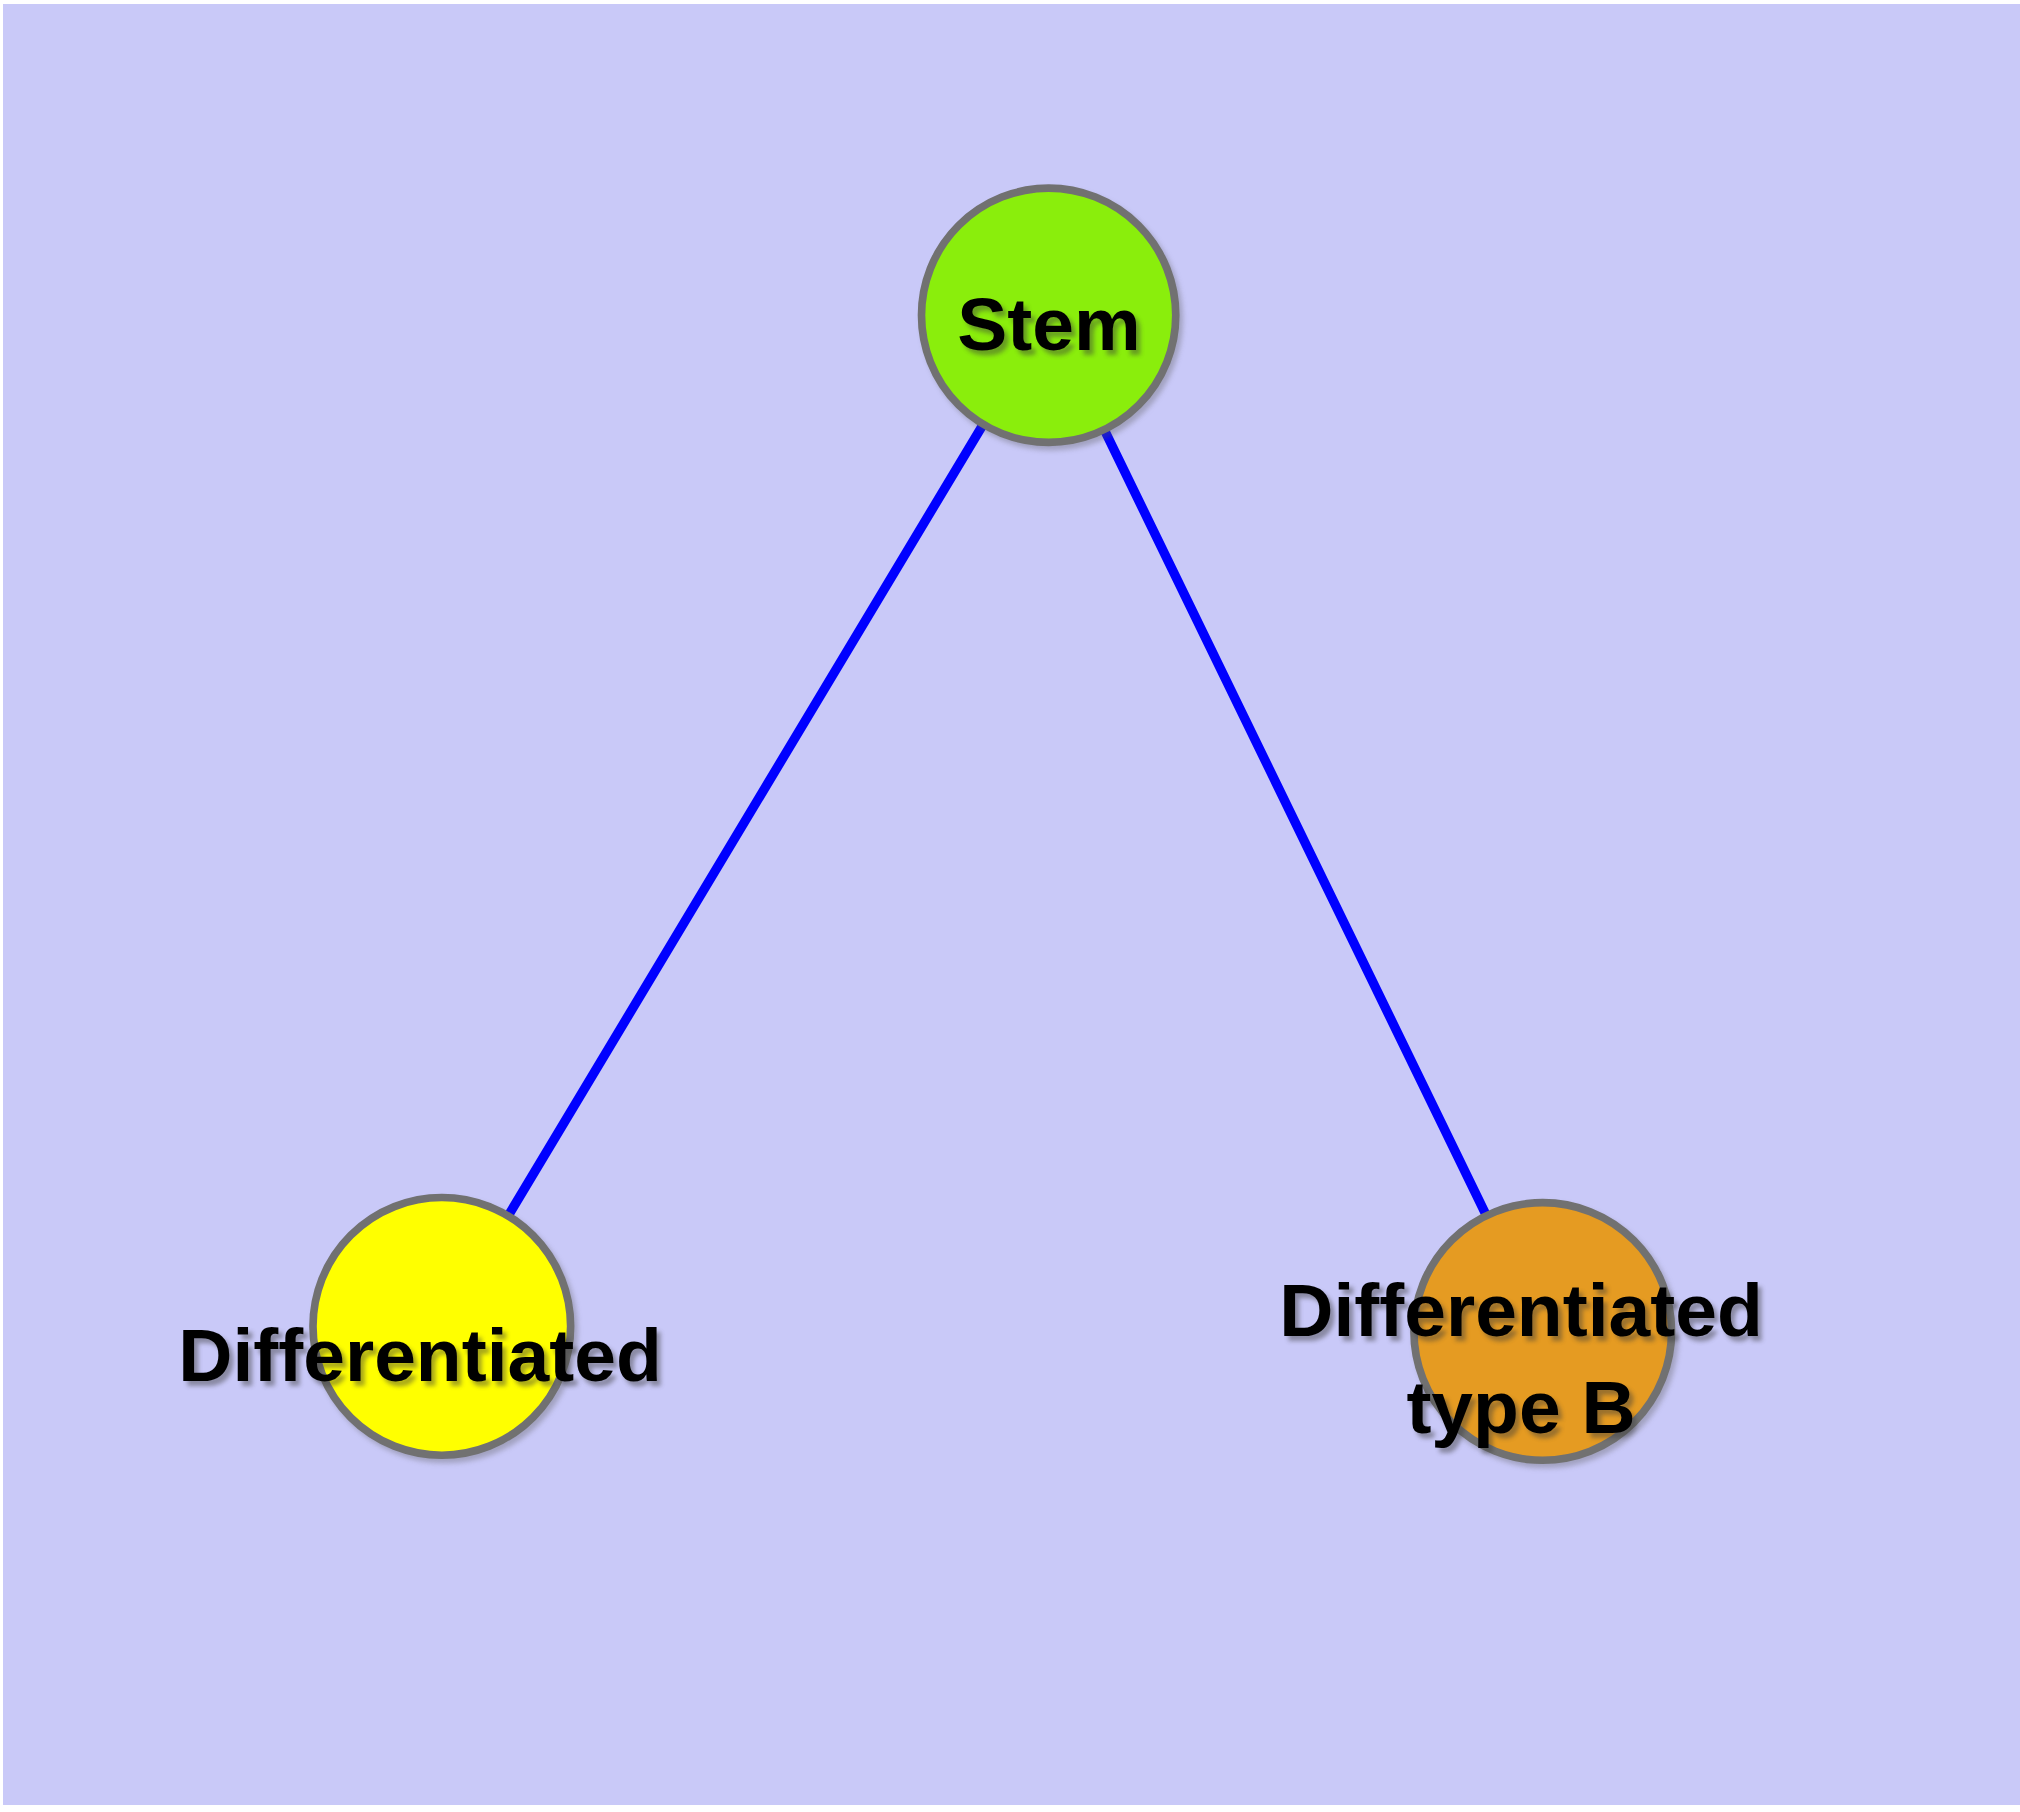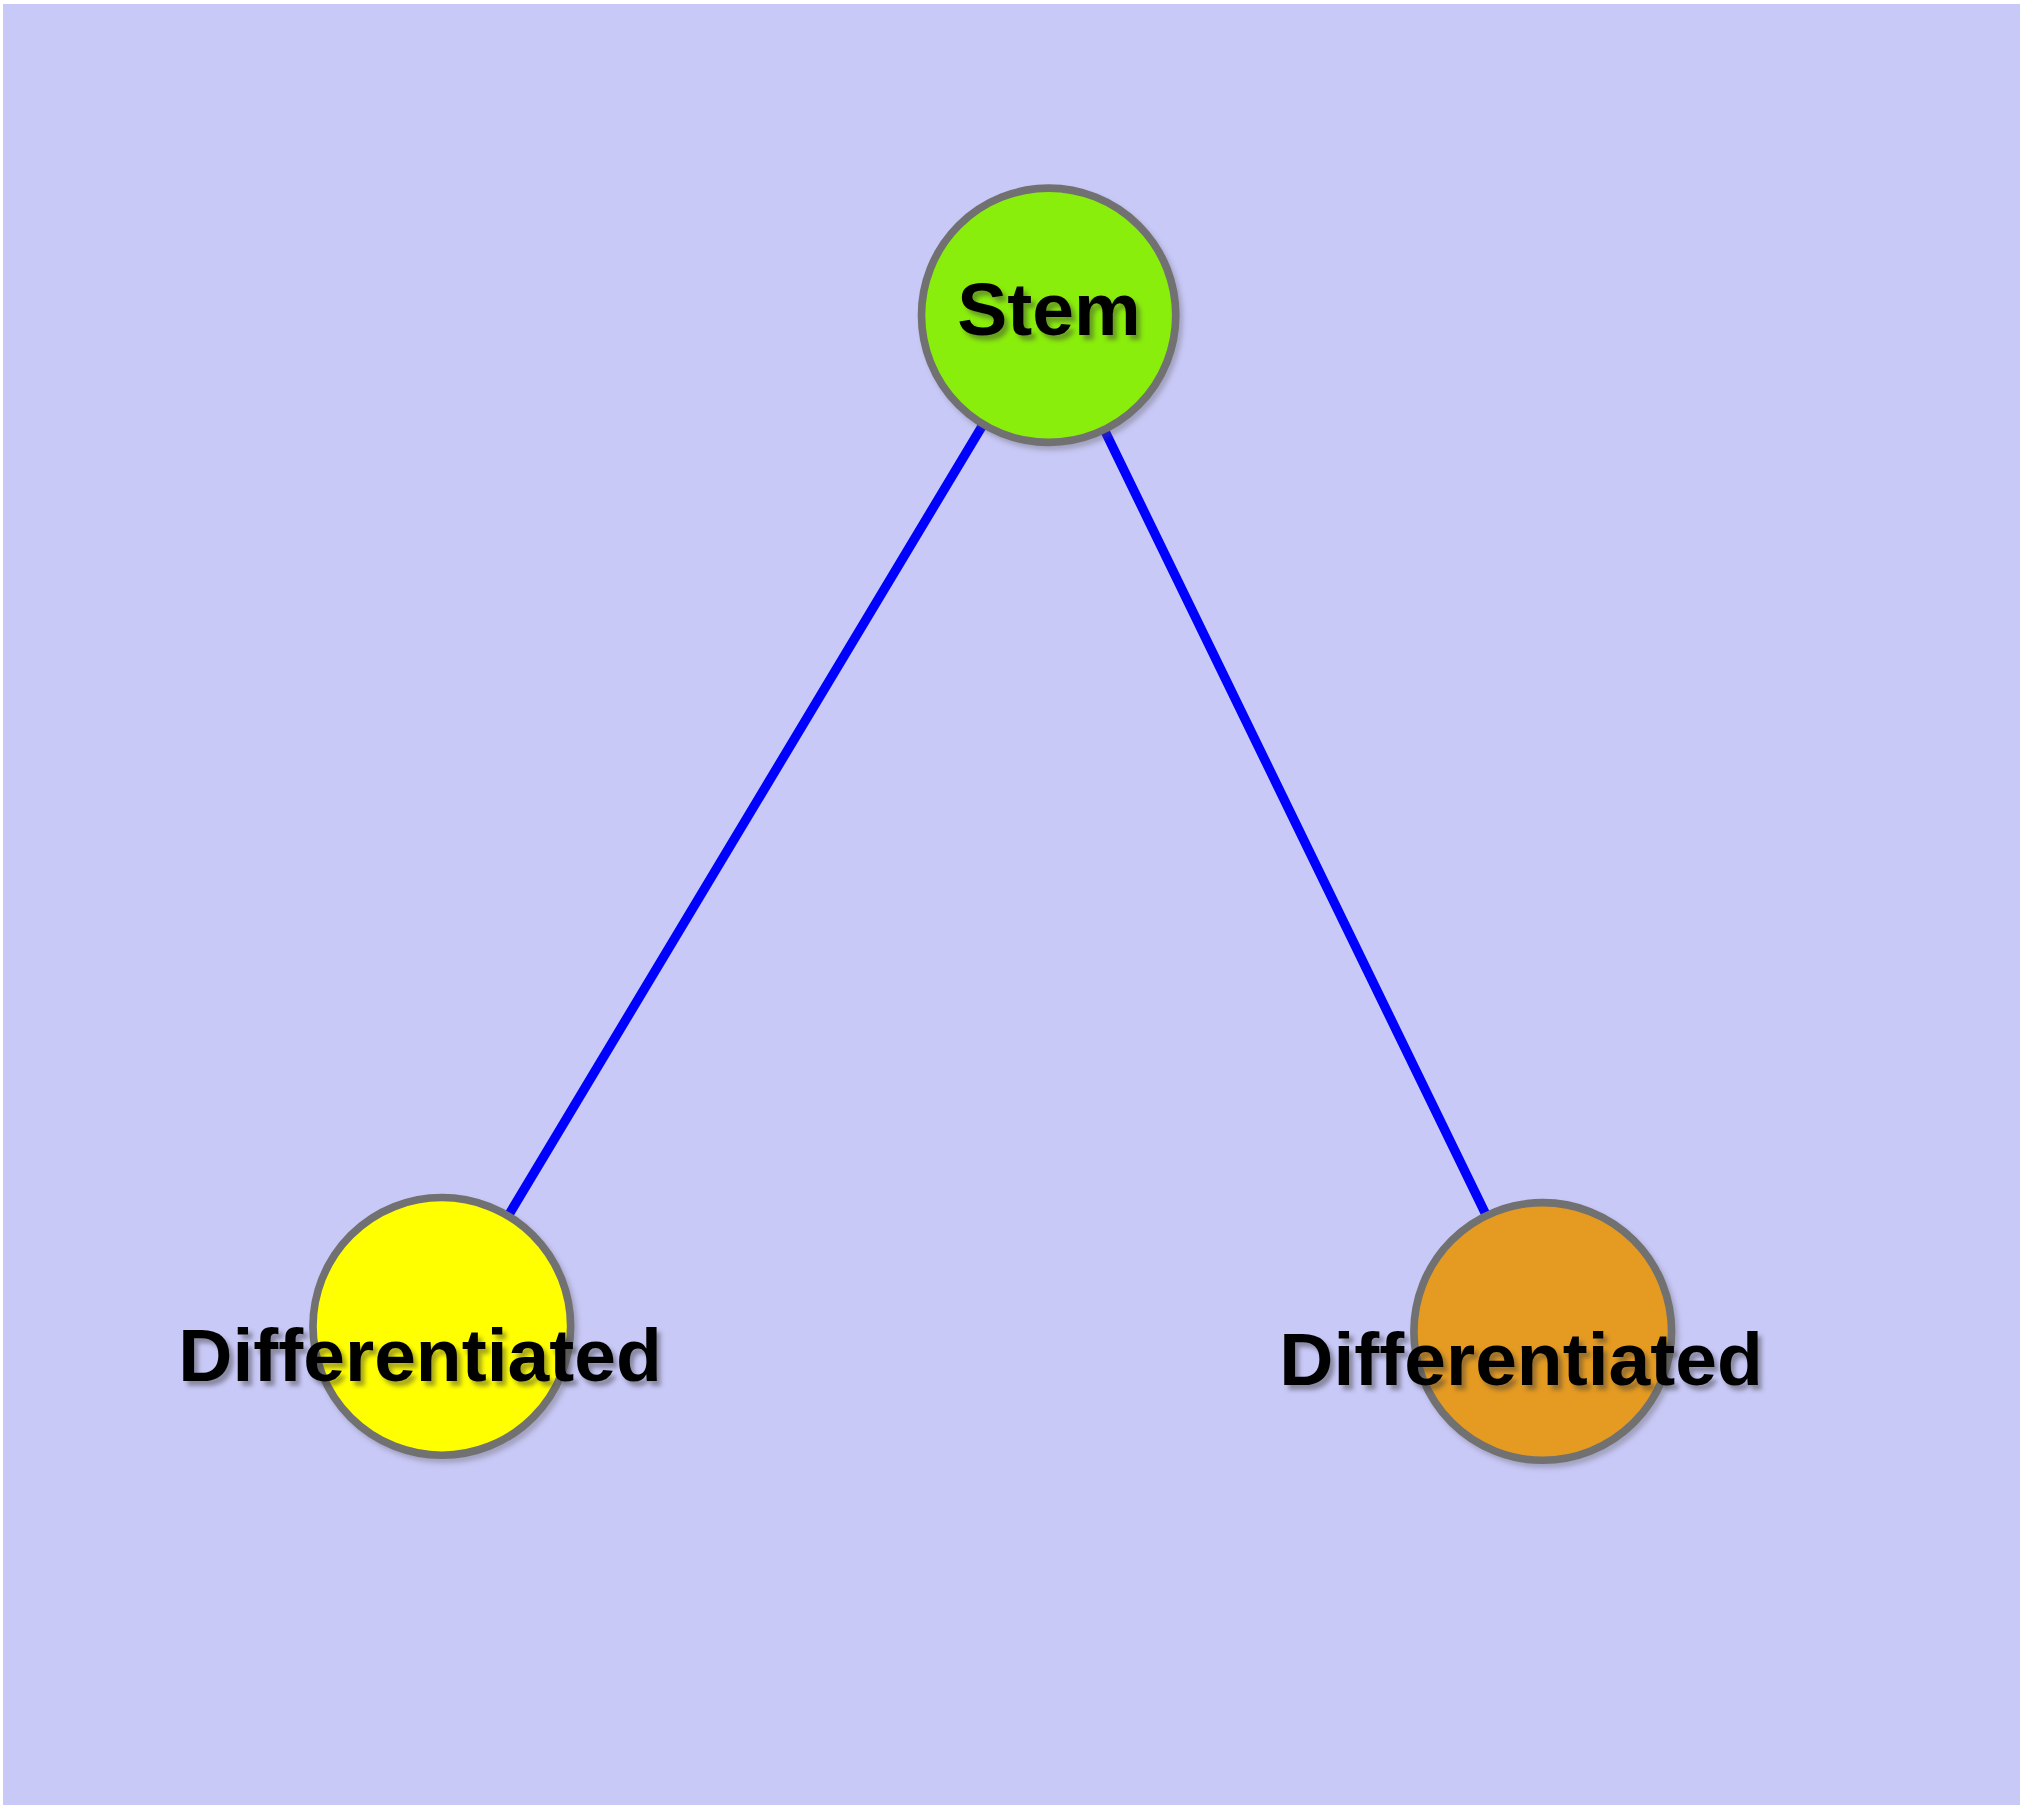--- a/index.html
+++ b/index.html
@@ -59,21 +59,21 @@
     transform: translate(-50%, -50%);
     color: var(--label-text);
     font-weight: bold;
     font-size: 75px;
     line-height: 97px;
     text-align: center;
     white-space: nowrap;
     text-shadow: 4.2px 5.1px 4.2px rgba(60,60,60,0.45);
   }
   .label .line { display: block; }
-  .label-stem { left: 1049px; top: 309px; }
+  .label-stem { left: 1049px; top: 324px; }
   .label-a    { left: 420px;  top: 1355px; }
   .label-b    { left: 1521px; top: 1359px; }
 </style>
 </head>
 <body>
 
 <div class="canvas"></div>
 
 <svg class="diagram" viewBox="0 0 2384 2138" xmlns="http://www.w3.org/2000/svg">
   <line class="edge" x1="1237" y1="372" x2="521" y2="1565"></line>
@@ -86,14 +86,15 @@
 <div class="label label-stem">
   <span class="line">Stem</span>
 </div>
 
 <div class="label label-a">
   <span class="line">Differentiated</span>
 </div>
 
 <div class="label label-b">
   <span class="line">Differentiated</span>
+  <span class="line">type B</span>
 </div>
 
 
 </body></html>

